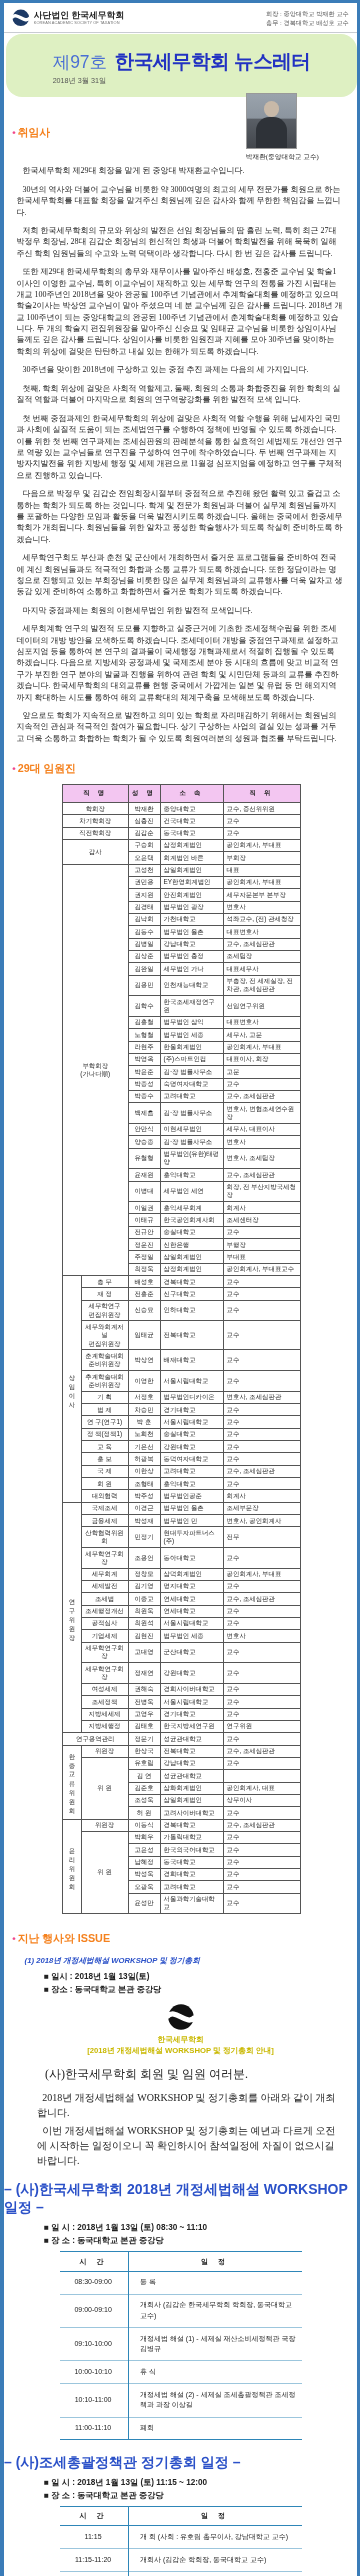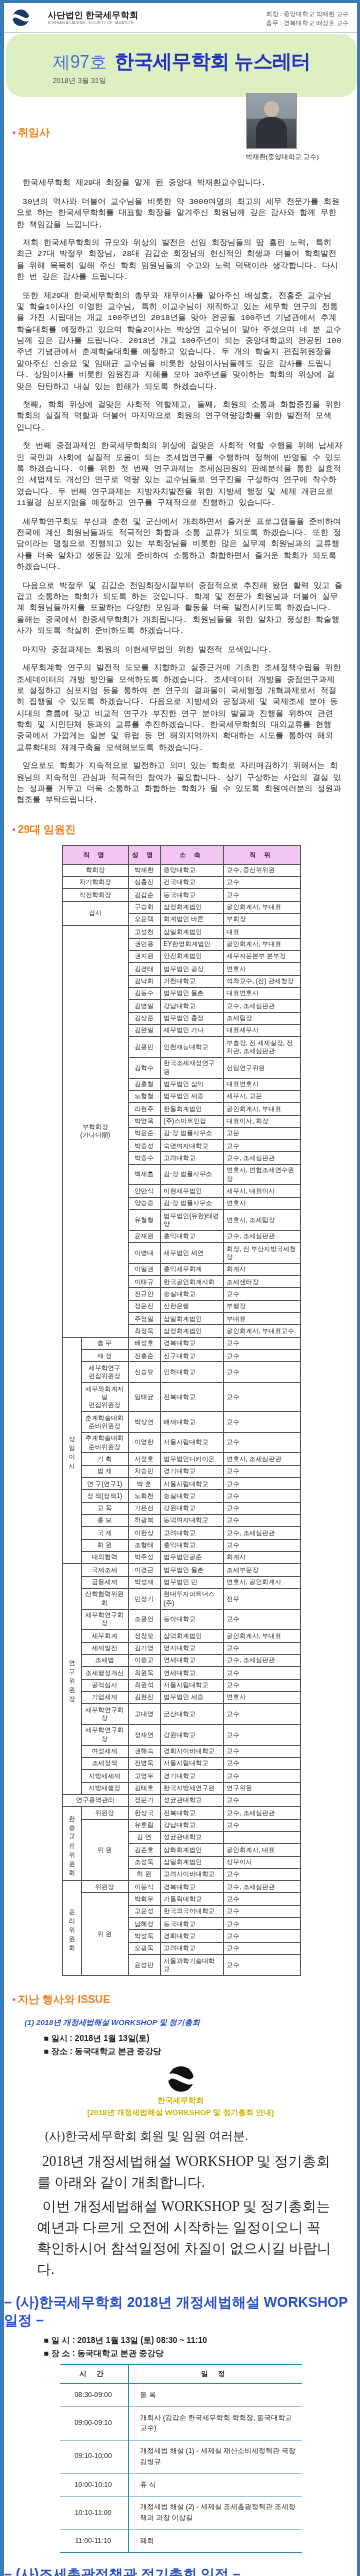--- a/index.html
+++ b/index.html
@@ -2,21 +2,21 @@
 <html style="font-size:8.2px"><head>
 <meta charset="utf-8">
 <style>
   html,body{margin:0;padding:0;background:#fff;}
   body{width:361px;font-family:"Liberation Sans",sans-serif;color:#333;}
   .frame{box-sizing:border-box;width:361px;height:3503px;overflow:hidden;
          border-left:4.1px solid #3b7cb8;border-right:4.1px solid #3b7cb8;
          border-top:3.1px solid #3b7cb8;border-bottom:3.1px solid #3b7cb8;background:#fff;}
   
   .hdr{display:flex;justify-content:space-between;align-items:center;padding:5.2px 8.2px 4.1px 7.2px;border-bottom:1px solid #c9ccd2;}
-  .hdr-logo{display:flex;align-items:center;gap:17px;}
+  .hdr-logo{display:flex;align-items:center;gap:3px;}
   .hdr-org{line-height:1.1;}
   .hdr-org .kr{font-size:8.8px;font-weight:bold;color:#222;}
   .hdr-org .en{font-size:3.9px;color:#777;letter-spacing:0.1px;}
   .hdr-right{text-align:right;font-size:6.2px;color:#555;line-height:1.5;}
   
   .mast{margin:1px 0 0 2.1px;background:#def0c2;padding:14.4px 0 10.3px 0;text-align:center;border-radius:16px;}
   .mast-inner{display:inline-block;text-align:left;}
   .mast-no{font-size:17.5px;color:#4a6fd4;vertical-align:baseline;}
   .mast-title{font-size:19.6px;font-weight:bold;color:#2232c2;letter-spacing:-0.5px;margin-left:5.2px;}
   .mast-date{font-size:7.2px;color:#555;margin-top:1px;}
@@ -24,38 +24,38 @@
   .sect{margin:17.5px 0 3.1px 8.2px;font-size:10.8px;font-weight:bold;color:#f5821f;}
   .sect .dot{color:#f2478a;margin-right:2.1px;font-size:9.8px;}
   
   .greet-top{display:flex;justify-content:space-between;align-items:flex-start;padding:12px 31px 0 0;}
   .portrait-wrap{margin:-15.5px 7.2px 0 0;text-align:center;}
   .portrait{width:49px;height:54px;border:0.5px solid #999;
     background:linear-gradient(180deg,#9aa3ac 0%,#8b949e 45%,#5a5f66 46%,#43474d 100%);position:relative;}
   .portrait:before{content:"";position:absolute;left:17px;top:7.2px;width:15.5px;height:15.5px;border-radius:50%;background:#c8b9a8;}
   .portrait:after{content:"";position:absolute;left:9.3px;top:23px;width:31px;height:31px;border-radius:13.4px 13.4px 0 0;background:#2e3238;}
   .portrait-cap{font-size:6.7px;color:#222;margin-top:4.1px;font-family:"Liberation Serif",serif;}
-  .greet-body{padding:3.1px 14.4px 0 12.4px;font-family:Liberation Mono, monospace;font-size:8px;line-height:1.42;color:#222;margin-top:12px;}
+  .greet-body{padding:3.1px 14.4px 0 12.4px;font-family:Liberation Serif, serif;font-size:8px;line-height:1.42;color:#222;}
   .greet-body p{margin:0 0 7.2px 0;text-indent:6.2px;}
   .greet-close{text-align:right;padding-right:20.6px;font-size:8.2px;font-family:"Liberation Serif",serif;margin:5.2px 0 0 0;}
   
   .off-table{border-collapse:collapse;margin:8.2px 0 0 58px;font-size:6.4px;color:#222;}
   .off-table th,.off-table td{border:0.5px solid #555;padding:1.5px 3.1px;vertical-align:middle;}
   .off-table th{background:#f3c6f1;font-weight:bold;letter-spacing:3.1px;padding:4.1px 2.1px;}
   .off-table td{text-align:left;white-space:pre-line;line-height:1.3;}
   .off-table td.c{text-align:center;}
   .off-table td.vtd{width:15.5px;text-align:center;padding:1px;}
   .off-table .vtxt{writing-mode:vertical-rl;text-orientation:upright;letter-spacing:2.6px;display:inline-block;}
   
   .evt-head{margin:10.3px 0 5.2px 20.6px;font-size:7.7px;font-weight:bold;color:#2b51c8;font-style:italic;}
   .bullet-line{margin:2.1px 0 1px 40px;font-size:8.2px;font-weight:bold;color:#222;}
   .logo-center{text-align:center;margin:7.2px 0 2.1px 0;}
   .yellow{color:#c9b800;text-align:center;font-weight:bold;font-size:7.7px;margin:1.5px 0;}
   .salute{font-family:"Liberation Serif",serif;font-size:12px;color:#222;margin:10.3px 0 6.2px 41px;}
-  .evt-paras{font-family:"Liberation Serif",serif;font-size:14px;line-height:1.5;color:#222;margin:0 20.6px 0 33px;}
+  .evt-paras{font-family:"Liberation Serif",serif;font-size:10px;line-height:1.5;color:#222;margin:0 20.6px 0 33px;}
   .evt-paras p{margin:0 0 3.1px 0;text-indent:5.2px;}
   .blue-title{text-align:left;color:#2b51c8;font-weight:bold;font-size:14px;margin:13.4px 0 5.2px 0;}
   .sched{border-collapse:collapse;margin:5.2px auto 2.1px auto;width:242px;
          border-top:1.5px solid #2e86b8;border-bottom:1.5px solid #2e86b8;font-size:7px;color:#222;}
   .sched th{border-bottom:0.5px solid #2e86b8;padding:4.1px 2.1px;font-weight:bold;letter-spacing:4.1px;}
   .sched td{border-top:0.5px solid #9cc6dd;padding:5.7px 3.1px 5.7px 11.3px;text-align:left;white-space:pre-line;line-height:1.5;}
   .sched .time{border-right:0.5px solid #2e86b8;width:63px;text-align:center;padding-left:2.1px;}
   svg{display:block;}
 </style>
 </head>
@@ -97,24 +97,25 @@
     <div class="portrait-wrap">
       <div class="portrait"></div>
       <div class="portrait-cap">박재환(중앙대학교 교수)</div>
     </div>
   </div>
   <div class="greet-body" id="greet-paras">
       <p>한국세무학회 제29대 회장을 맡게 된 중앙대 박재환교수입니다.</p>
       <p>30년의 역사와 더불어 교수님을 비롯한 약 3000여명의 최고의 세무 전문가를 회원으로 하는 한국세무학회를 대표할 회장을 맡겨주신 회원님께 깊은 감사와 함께 무한한 책임감을 느낍니다.</p>
       <p>저희 한국세무학회의 규모와 위상의 발전은 선임 회장님들의 땀 흘린 노력, 특히 최근 27대 박정우 회장님, 28대 김갑순 회장님의 헌신적인 희생과 더불어 학회발전을 위해 묵묵히 일해 주신 학회 임원님들의 수고와 노력 덕택이라 생각합니다. 다시 한 번 깊은 감사를 드립니다.</p>
       <p>또한 제29대 한국세무학회의 총무와 재무이사를 맡아주신 배성호, 전홍준 교수님 및 학술1이사인 이영한 교수님, 특히 이교수님이 재직하고 있는 세무학 연구의 전통을 가진 시립대는 개교 100주년인 2018년을 맞아 완공될 100주년 기념관에서 추계학술대회를 예정하고 있으며 학술2이사는 박상연 교수님이 맡아 주셨으며 네 분 교수님께 깊은 감사를 드립니다. 2018년 개교 100주년이 되는 중앙대학교의 완공된 100주년 기념관에서 춘계학술대회를 예정하고 있습니다. 두 개의 학술지 편집위원장을 맡아주신 신승묘 및 임태균 교수님을 비롯한 상임이사님들께도 깊은 감사를 드립니다. 상임이사를 비롯한 임원진과 지혜를 모아 30주년을 맞이하는 학회의 위상에 걸맞은 탄탄하고 내실 있는 한해가 되도록 하겠습니다.</p>
+      <p>30주년을 맞이한 2018년에 구상하고 있는 중점 추진 과제는 다음의 세 가지입니다.</p>
       <p>첫째, 학회 위상에 걸맞은 사회적 역할제고, 둘째, 회원의 소통과 화합증진을 위한 학회의 실질적 역할과 더불어 마지막으로 회원의 연구역량강화를 위한 발전적 모색 입니다.</p>
       <p>첫 번째 중점과제인 한국세무학회의 위상에 걸맞은 사회적 역할 수행을 위해 납세자인 국민과 사회에 실질적 도움이 되는 조세법연구를 수행하여 정책에 반영될 수 있도록 하겠습니다. 이를 위한 첫 번째 연구과제는 조세심판원의 판례분석을 통한 실효적인 세법제도 개선안 연구로 역량 있는 교수님들로 연구진을 구성하여 연구에 착수하였습니다. 두 번째 연구과제는 지방자치발전을 위한 지방세 행정 및 세제 개편으로 11월경 심포지엄을 예정하고 연구를 구체적으로 진행하고 있습니다.</p>
+      <p>다음으로 박정우 및 김갑순 전임회장시절부터 중점적으로 추진해 왔던 활력 있고 즐겁고 소통하는 학회가 되도록 하는 것입니다. 학계 및 전문가 회원님과 더불어 실무계 회원님들까지를 포괄하는 다양한 모임과 활동을 더욱 발전시키도록 하겠습니다. 올해는 중국에서 한중세무학회가 개최됩니다. 회원님들을 위한 알차고 풍성한 학술행사가 되도록 착실히 준비하도록 하겠습니다.</p>
       <p>세무학연구회도 부산과 춘천 및 군산에서 개최하면서 즐거운 프로그램들을 준비하여 전국에 계신 회원님들과도 적극적인 화합과 소통 교류가 되도록 하겠습니다. 또한 정담이라는 명칭으로 진행되고 있는 부회장님을 비롯한 많은 실무계 회원님과의 교류행사를 더욱 알차고 생동감 있게 준비하여 소통하고 화합하면서 즐거운 학회가 되도록 하겠습니다.</p>
-      <p>다음으로 박정우 및 김갑순 전임회장시절부터 중점적으로 추진해 왔던 활력 있고 즐겁고 소통하는 학회가 되도록 하는 것입니다. 학계 및 전문가 회원님과 더불어 실무계 회원님들까지를 포괄하는 다양한 모임과 활동을 더욱 발전시키도록 하겠습니다. 올해는 중국에서 한중세무학회가 개최됩니다. 회원님들을 위한 알차고 풍성한 학술행사가 되도록 착실히 준비하도록 하겠습니다.</p>
       <p>마지막 중점과제는 회원의 이현세무법인 위한 발전적 모색입니다.</p>
       <p>세무회계학 연구의 발전적 도모를 지향하고 실증근거에 기초한 조세정책수립을 위한 조세데이터의 개방 방안을 모색하도록 하겠습니다. 조세데이터 개방을 중점연구과제로 설정하고 심포지엄 등을 통하여 본 연구의 결과물이 국세행정 개혁과제로서 적절히 집행될 수 있도록 하겠습니다. 다음으로 지방세와 공정과세 및 국제조세 분야 등 시대의 흐름에 맞고 비교적 연구가 부진한 연구 분야의 발굴과 진행을 위하여 관련 학회 및 시민단체 등과의 교류를 추진하겠습니다. 한국세무학회의 대외교류를 현행 중국에서 가깝게는 일본 및 유럽 등 먼 해외지역까지 확대하는 시도를 통하여 해외 교류확대의 체계구축을 모색해보도록 하겠습니다.</p>
       <p>앞으로도 학회가 지속적으로 발전하고 의미 있는 학회로 자리매김하기 위해서는 회원님의 지속적인 관심과 적극적인 참여가 필요합니다. 상기 구상하는 사업의 결실 있는 성과를 거두고 더욱 소통하고 화합하는 학회가 될 수 있도록 회원여러분의 성원과 협조를 부탁드립니다.</p>
     </div>
 
   <div class="sect">
     <span class="dot">•</span><span>29대 임원진</span>
   </div>
   <table class="off-table">
     <colgroup>

